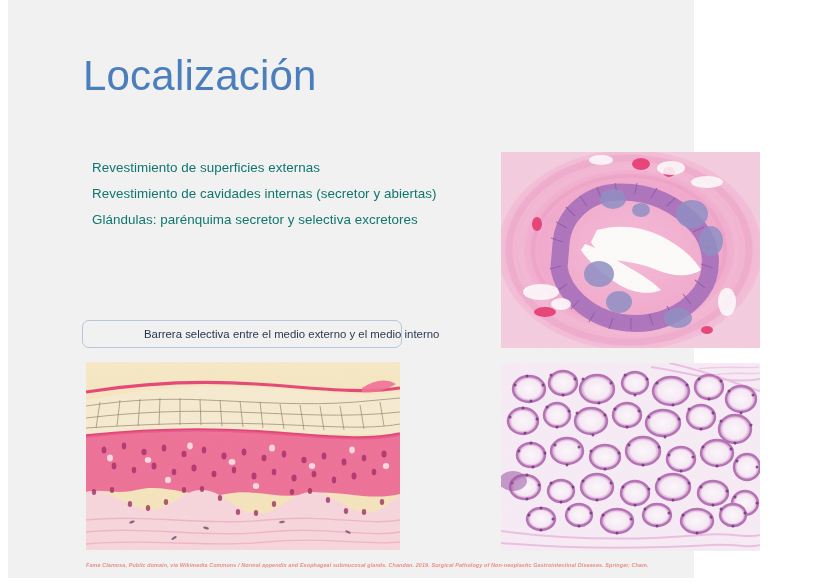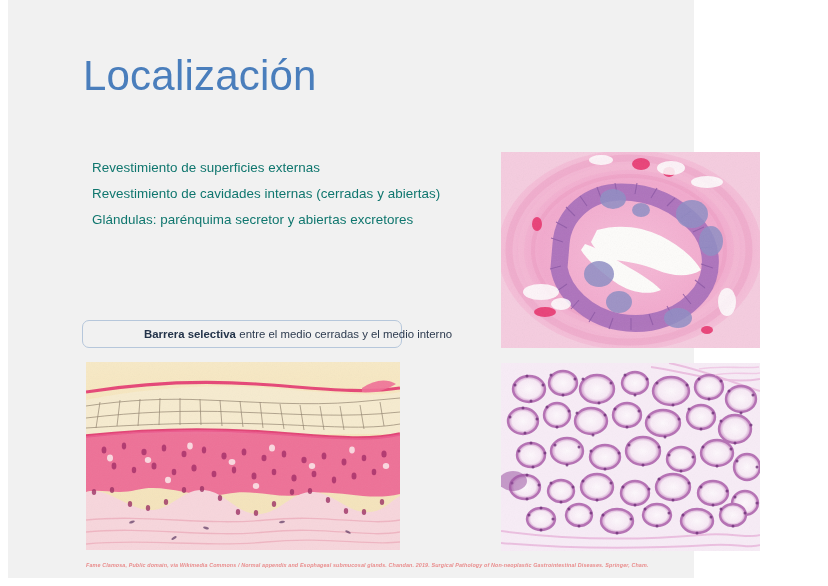--- a/index.html
+++ b/index.html
@@ -55,21 +55,21 @@
     border-radius: 7px;
     background: #f1f1f1;
     display: flex;
     align-items: center;
     padding-left: 13px;
     font-size: 11.4px;
     color: #2c3a4e;
     white-space: nowrap;
   }
   #callout .strong {
-    font-weight: bold;
+    font-weight: normal;
     color: #24344a;
     margin-right: 3.5px;
     padding-left: 48px;
   }
 
   
   .photo {
     position: absolute;
     overflow: hidden;
     background: #eceaea;
@@ -108,27 +108,27 @@
 </style>
 </head>
 <body>
 
 <div id="slide">
 
   <div id="title">Localización</div>
 
   <div class="bullets">
     <div class="bullet-line">Revestimiento de superficies externas</div>
-    <div class="bullet-line">Revestimiento de cavidades internas (cerradas y abiertas)</div>
-    <div class="bullet-line">Glándulas: parénquima secretor y abiertas excretores</div>
+    <div class="bullet-line">Revestimiento de cavidades internas (secretor y abiertas)</div>
+    <div class="bullet-line">Glándulas: parénquima secretor y selectiva excretores</div>
   </div>
 
   <div id="callout">
     <span class="strong">Barrera selectiva</span>
-    <span>entre el medio cerradas y el medio interno</span>
+    <span>entre el medio externo y el medio interno</span>
   </div>
 
   <div class="photo" id="photo-appendix">
     <svg viewBox="0 0 259 196" preserveAspectRatio="none" aria-hidden="true">
       <defs>
         <radialGradient id="gApp" cx="50%" cy="50%" r="62%">
           <stop offset="0%" stop-color="#f6bcd8"></stop>
           <stop offset="55%" stop-color="#f2a9cd"></stop>
           <stop offset="100%" stop-color="#f6cfe0"></stop>
         </radialGradient>

